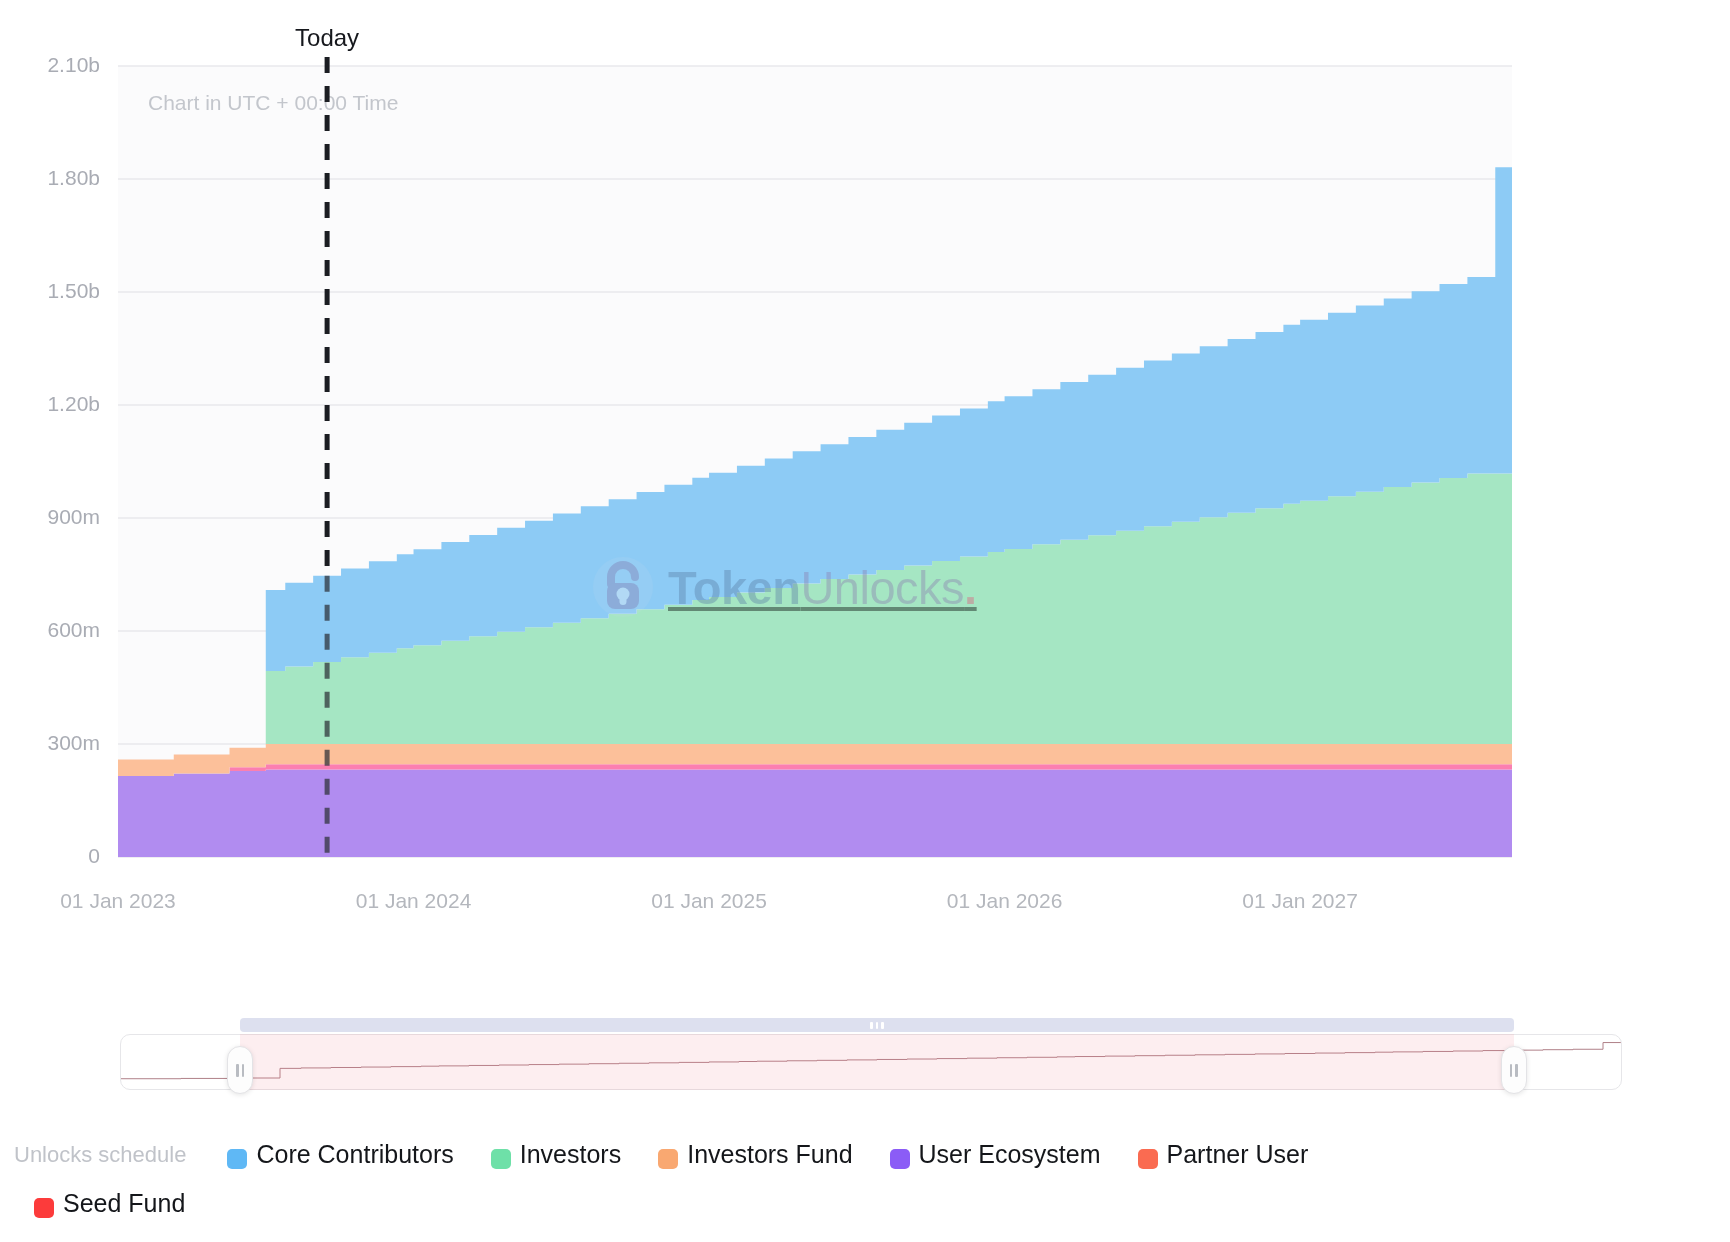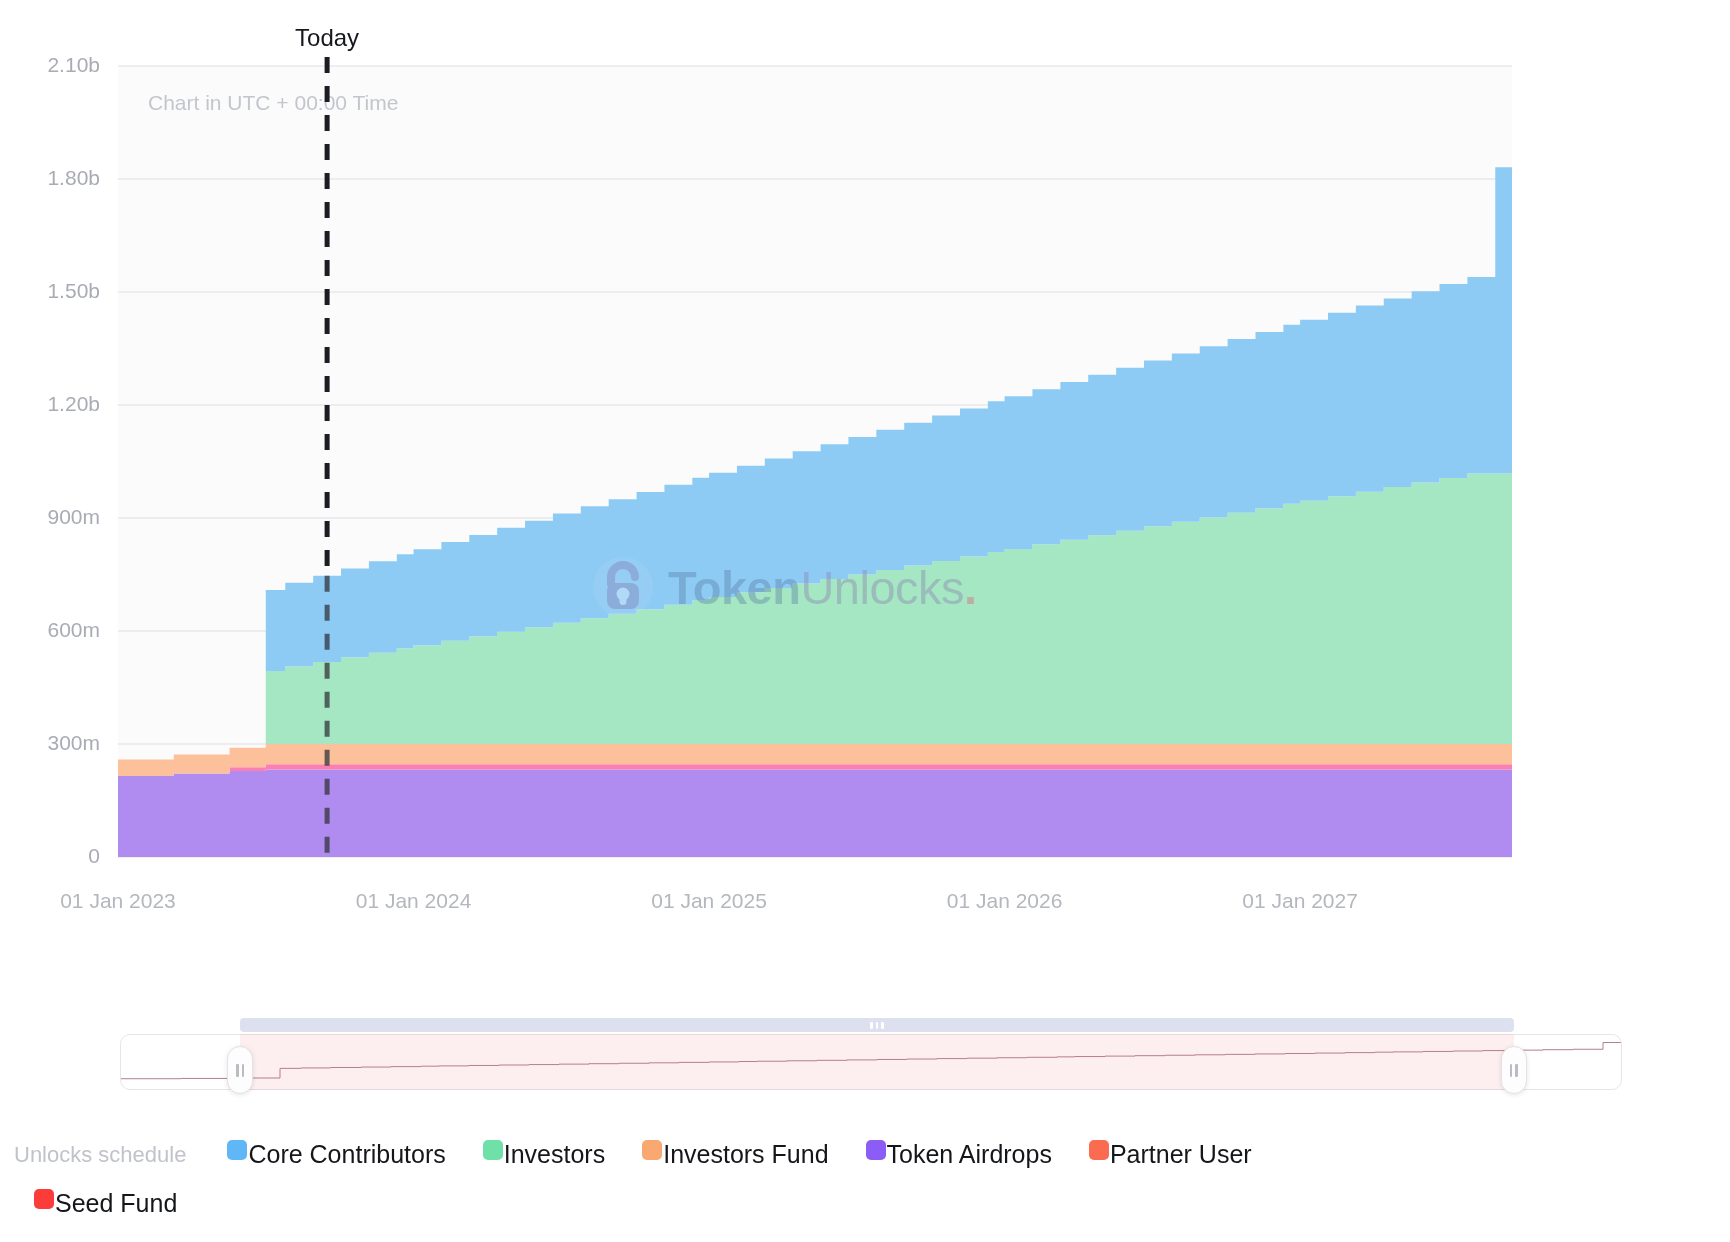--- a/index.html
+++ b/index.html
@@ -35,21 +35,21 @@
   }
   .today-line{stroke:#1b1d22;stroke-width:5;stroke-dasharray:16 13;}
   .today-line-over{stroke:#2d3138;stroke-width:5;stroke-dasharray:16 13;opacity:.72;}
 
   
   .wm-wrap{
     position:absolute;left:592px;top:556px;
     display:flex;align-items:center;gap:14px;
     opacity:.40;pointer-events:none;user-select:none;
   }
-  .wm-text{font-size:47px;font-weight:bold;letter-spacing:-.5px;line-height:1;}
+  .wm-text{font-size:47px;font-weight:bold;letter-spacing:-.5px;line-height:1;text-decoration:underline;}
   .wm-token{color:#5b7fa6;}
   .wm-unlocks{color:#8b7fb0;font-weight:400;}
   .wm-dot{color:#e05a7a;font-weight:bold;}
 
   
   .slider-area{position:absolute;left:120px;top:1024px;width:1502px;height:76px;}
   .slider-track{
     position:absolute;left:0;top:10px;width:100%;height:56px;
     background:#ffffff;border:1.4px solid #e6e6e9;border-radius:10px;
     box-sizing:border-box;overflow:hidden;
@@ -78,21 +78,21 @@
   
   .legend{
     position:absolute;left:14px;top:1140px;width:1700px;
     display:flex;flex-wrap:wrap;align-items:center;
     column-gap:17px;row-gap:10px;
   }
   .legend-title{
     color:#c0c3c9;font-size:22px;margin-right:4px;white-space:nowrap;
   }
   .legend-item{
-    display:flex;align-items:flex-start;gap:1px;cursor:pointer;white-space:nowrap;padding-left:20px;
+    display:flex;align-items:flex-end;gap:9px;cursor:pointer;white-space:nowrap;padding-left:20px;
   }
   .legend-swatch{width:20px;height:20px;border-radius:5px;flex:none;}
   .legend-label{color:#14161a;font-size:25px;}
   .lg-break{flex-basis:100%;height:0;}
 </style>
 </head>
 <body>
 
 <div id="root">
 
@@ -176,21 +176,21 @@
       <div class="legend-item">
         <span class="legend-swatch" style="background: rgb(110, 224, 168);"></span>
         <span class="legend-label">Investors</span>
       </div>
       <div class="legend-item">
         <span class="legend-swatch" style="background: rgb(249, 168, 113);"></span>
         <span class="legend-label">Investors Fund</span>
       </div>
       <div class="legend-item">
         <span class="legend-swatch" style="background: rgb(139, 92, 246);"></span>
-        <span class="legend-label">Token Airdrops</span>
+        <span class="legend-label">User Ecosystem</span>
       </div>
       <div class="legend-item">
         <span class="legend-swatch" style="background: rgb(250, 107, 81);"></span>
         <span class="legend-label">Partner User</span>
       </div>
       <div class="lg-break"></div>
       <div class="legend-item">
         <span class="legend-swatch" style="background: rgb(252, 59, 59);"></span>
         <span class="legend-label">Seed Fund</span>
       </div>

